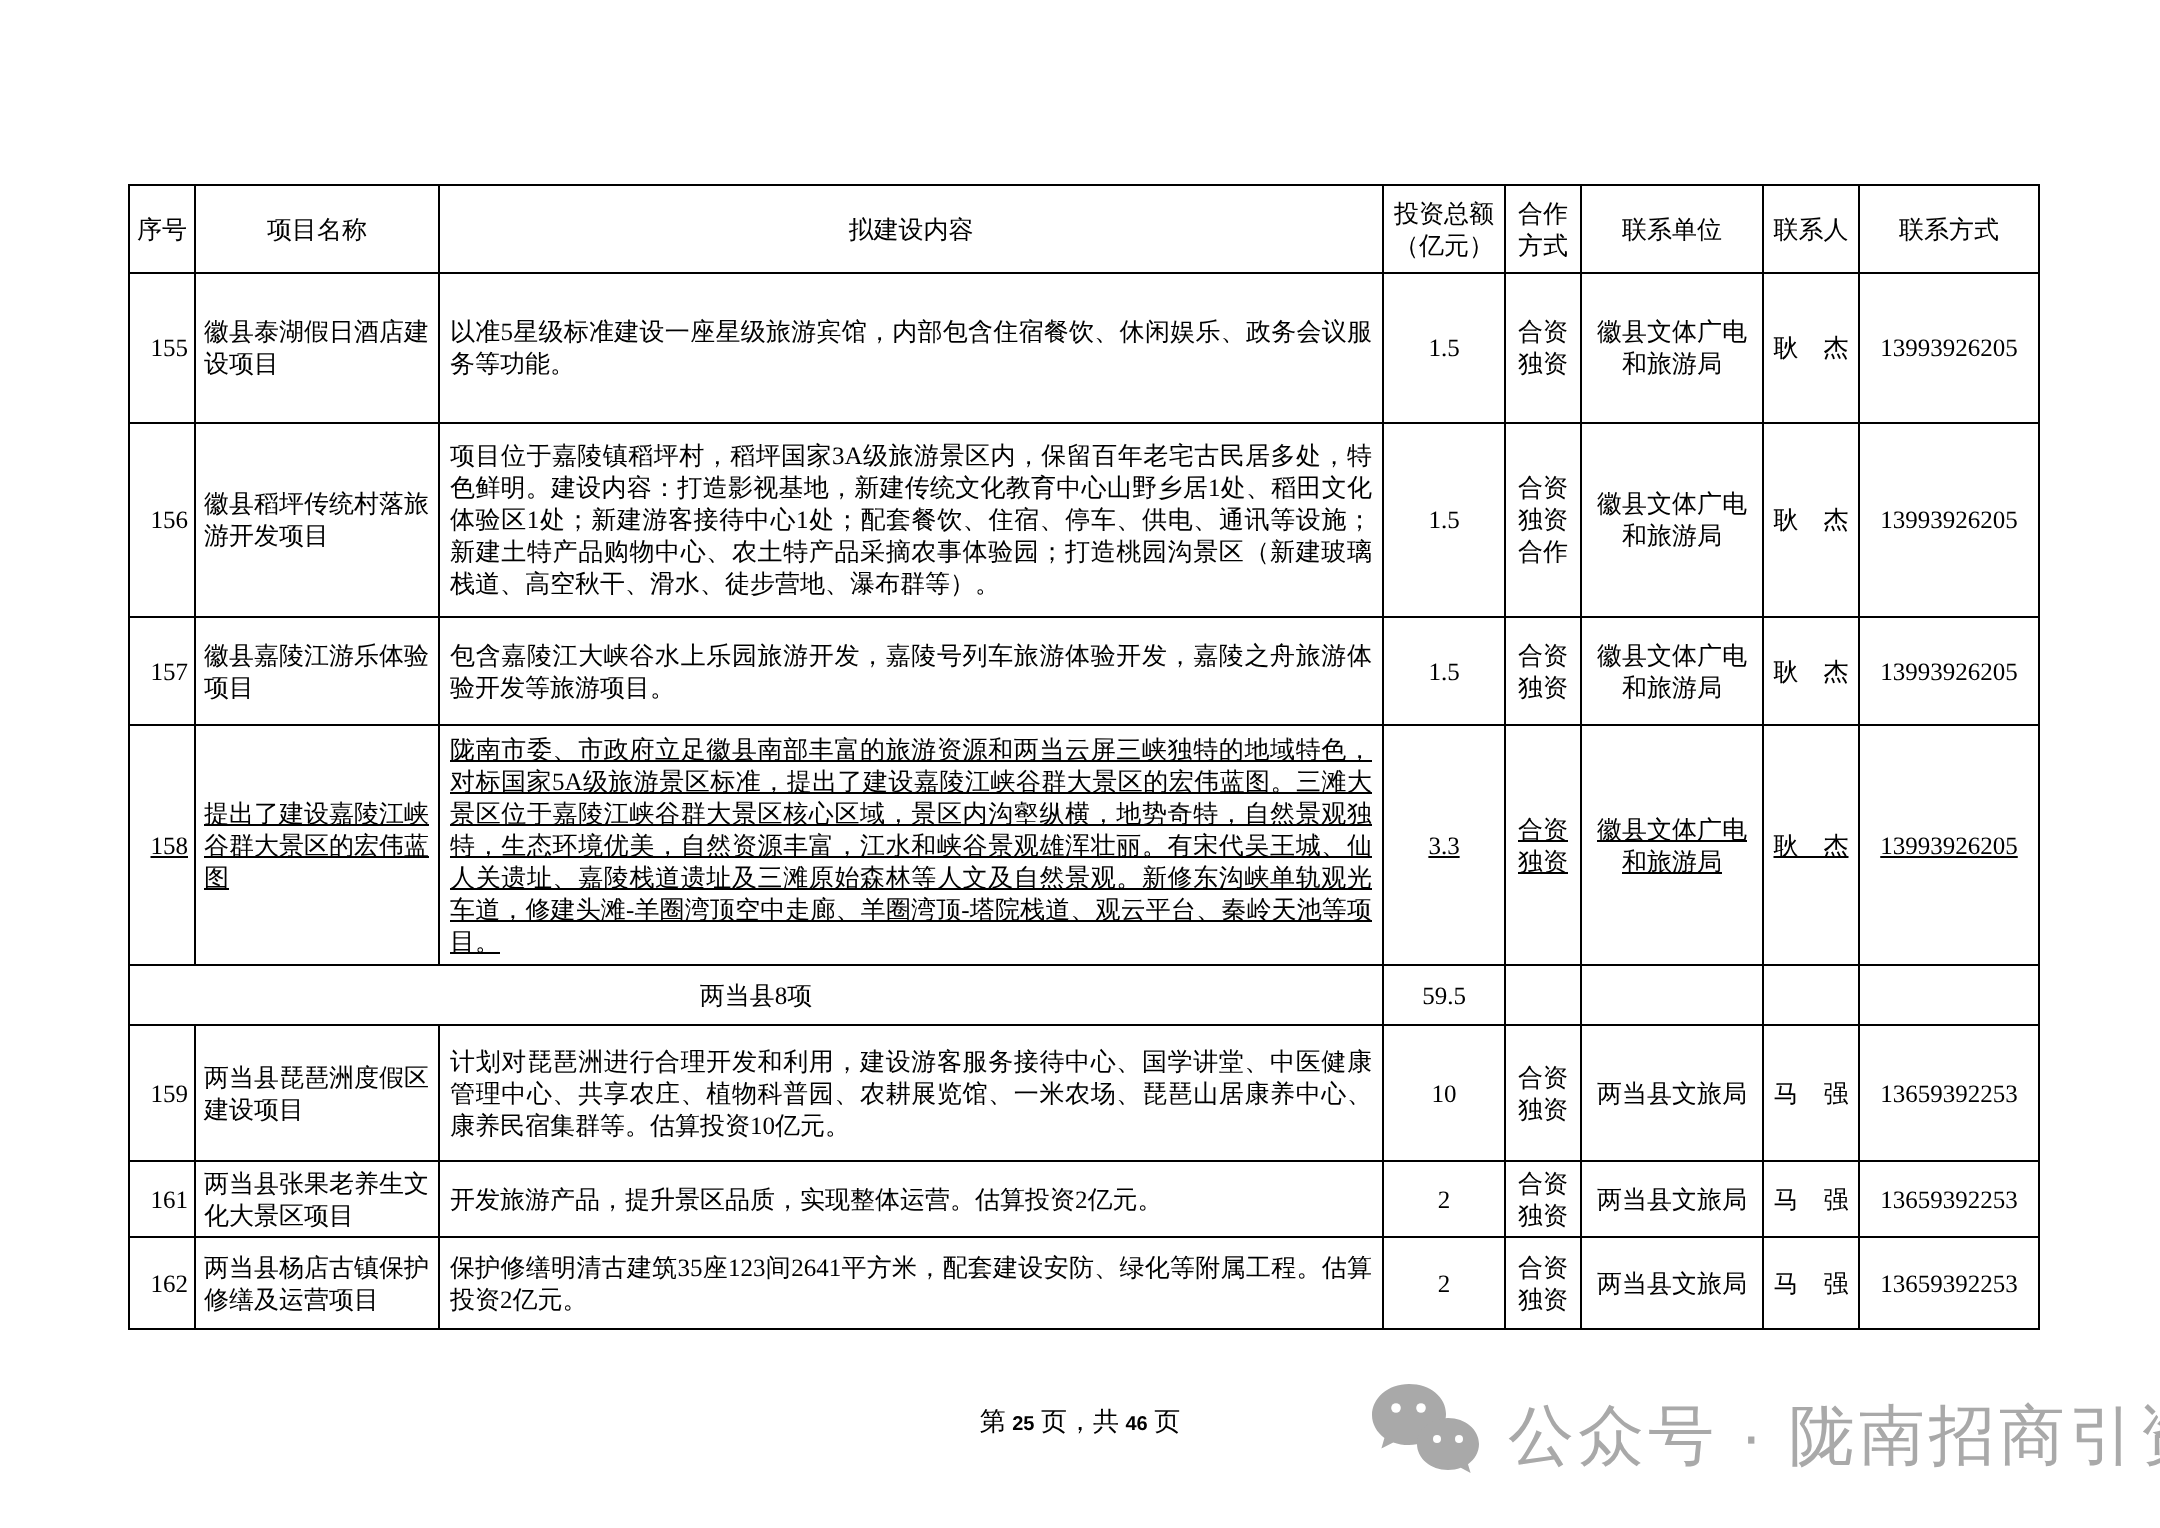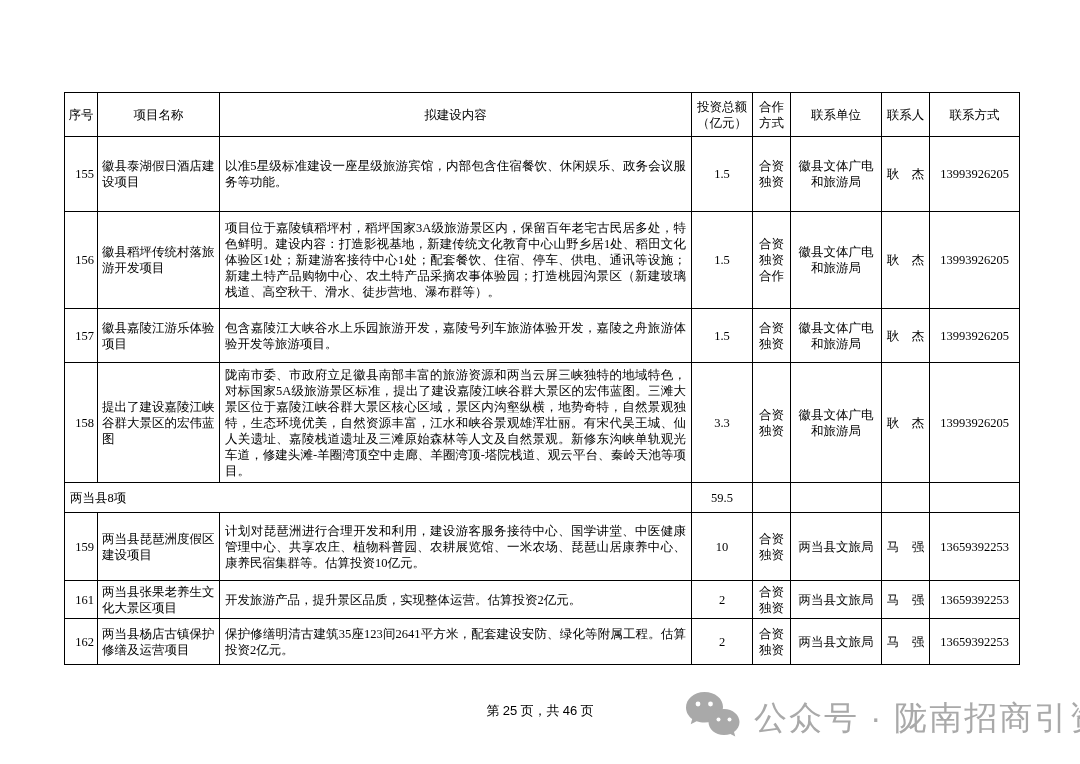--- a/index.html
+++ b/index.html
@@ -29,31 +29,31 @@
   .c-amount{text-align:center;}
   .c-coop{text-align:center;padding:2px 1px;word-break:break-all;}
   .c-unit{text-align:center;padding:2px 2px;}
   .c-person{text-align:center;padding:2px 0;white-space:nowrap;}
   .c-phone{text-align:center;padding:2px 1px;white-space:nowrap;}
   .c-sub{text-align:left;padding:2px 5px;}
   .h-hdr td,.h-hdr th{height:39px;}
   .h-155 td{height:70px;}
   .h-156 td{height:92px;}
   .h-157 td{height:49px;}
-  .h-158 td{height:115px;}
-  .h-sub td{height:25px;}
+  .h-158 td{height:115px;text-decoration:underline;}
+  .h-sub td{height:25px;text-align:center;}
   .h-159 td{height:63px;}
   .h-160 td{height:43px;}
   .h-161 td{height:33px;}
   .h-162 td{height:41px;}
   .footer{
     position:absolute;left:0;right:0;top:702px;
     text-align:center;font-size:13px;color:#000;
   }
-  .footer .num{font-family:"Liberation Sans","DejaVu Sans",sans-serif;font-weight:normal;font-size:13px;}
+  .footer .num{font-family:"Liberation Sans","DejaVu Sans",sans-serif;font-weight:bold;font-size:10px;}
   .watermark{
     position:absolute;left:684px;top:690px;
     display:flex;align-items:center;gap:14px;
     color:#a9a9a9;
   }
   .watermark .wm-text{
     font-family:"Liberation Sans","DejaVu Sans",sans-serif;
     font-size:33px;letter-spacing:2px;white-space:nowrap;
   }
   .wm-icon{width:56px;height:52px;flex:0 0 auto;}

